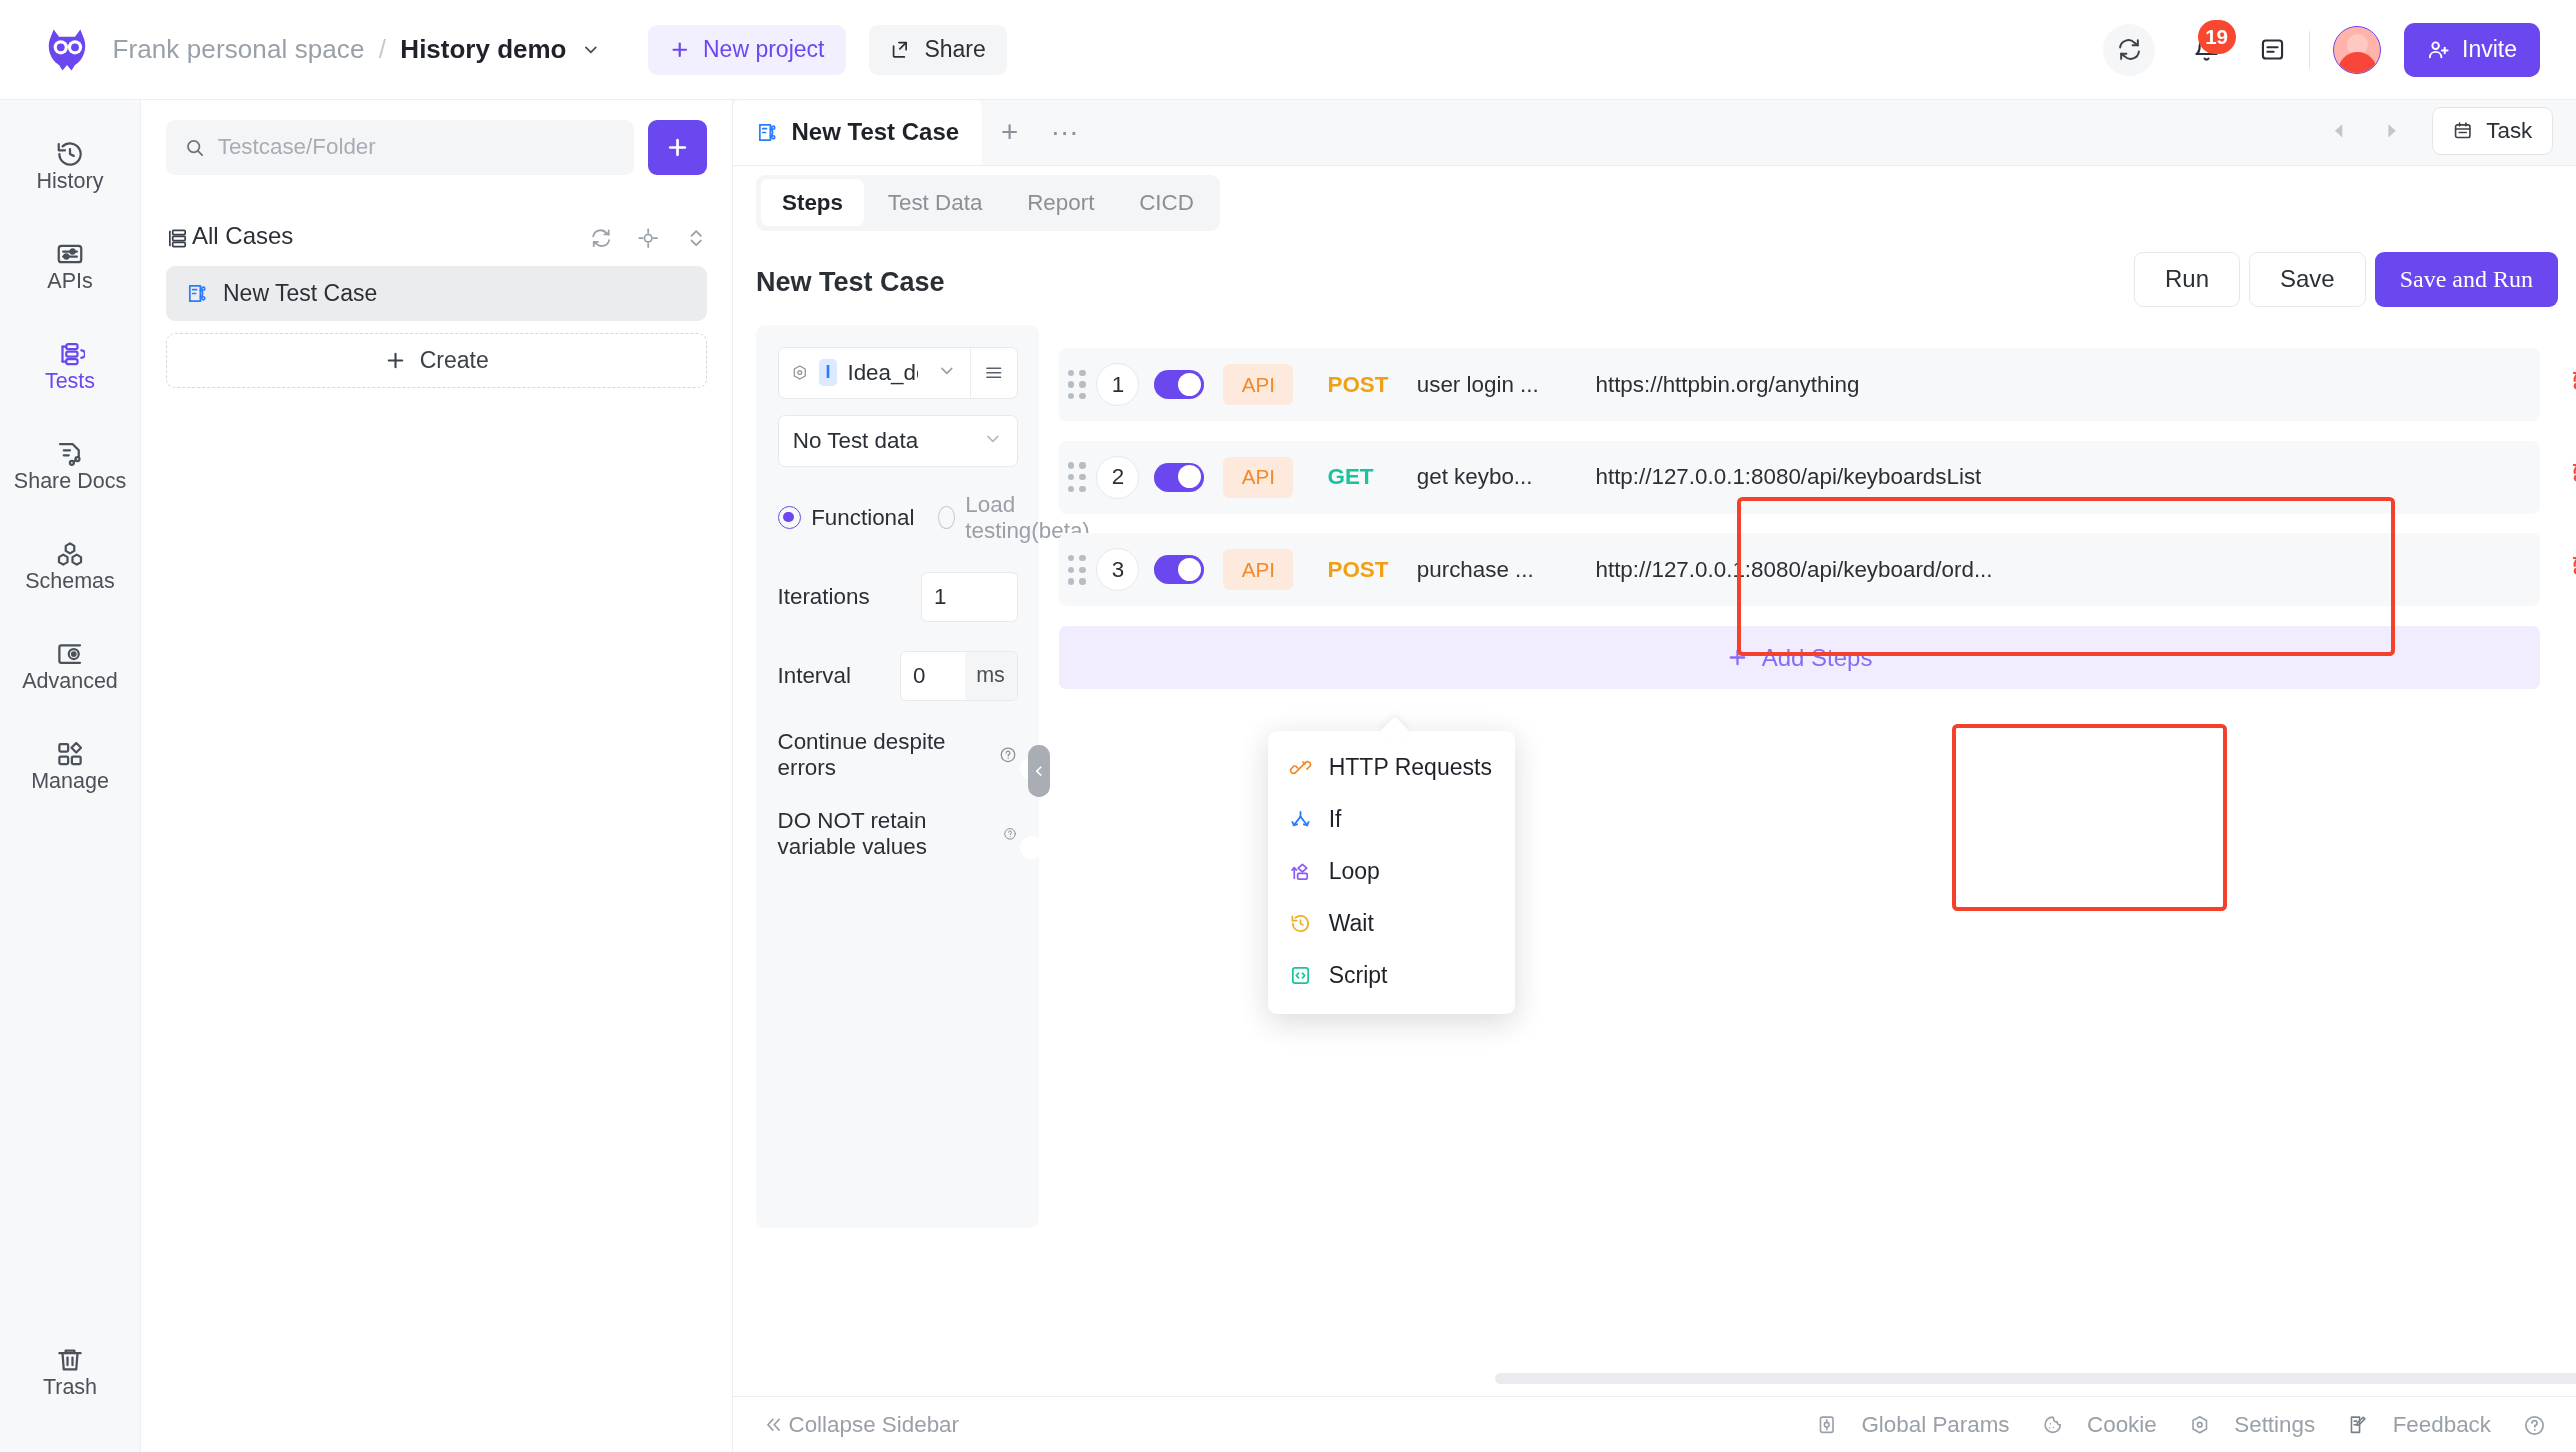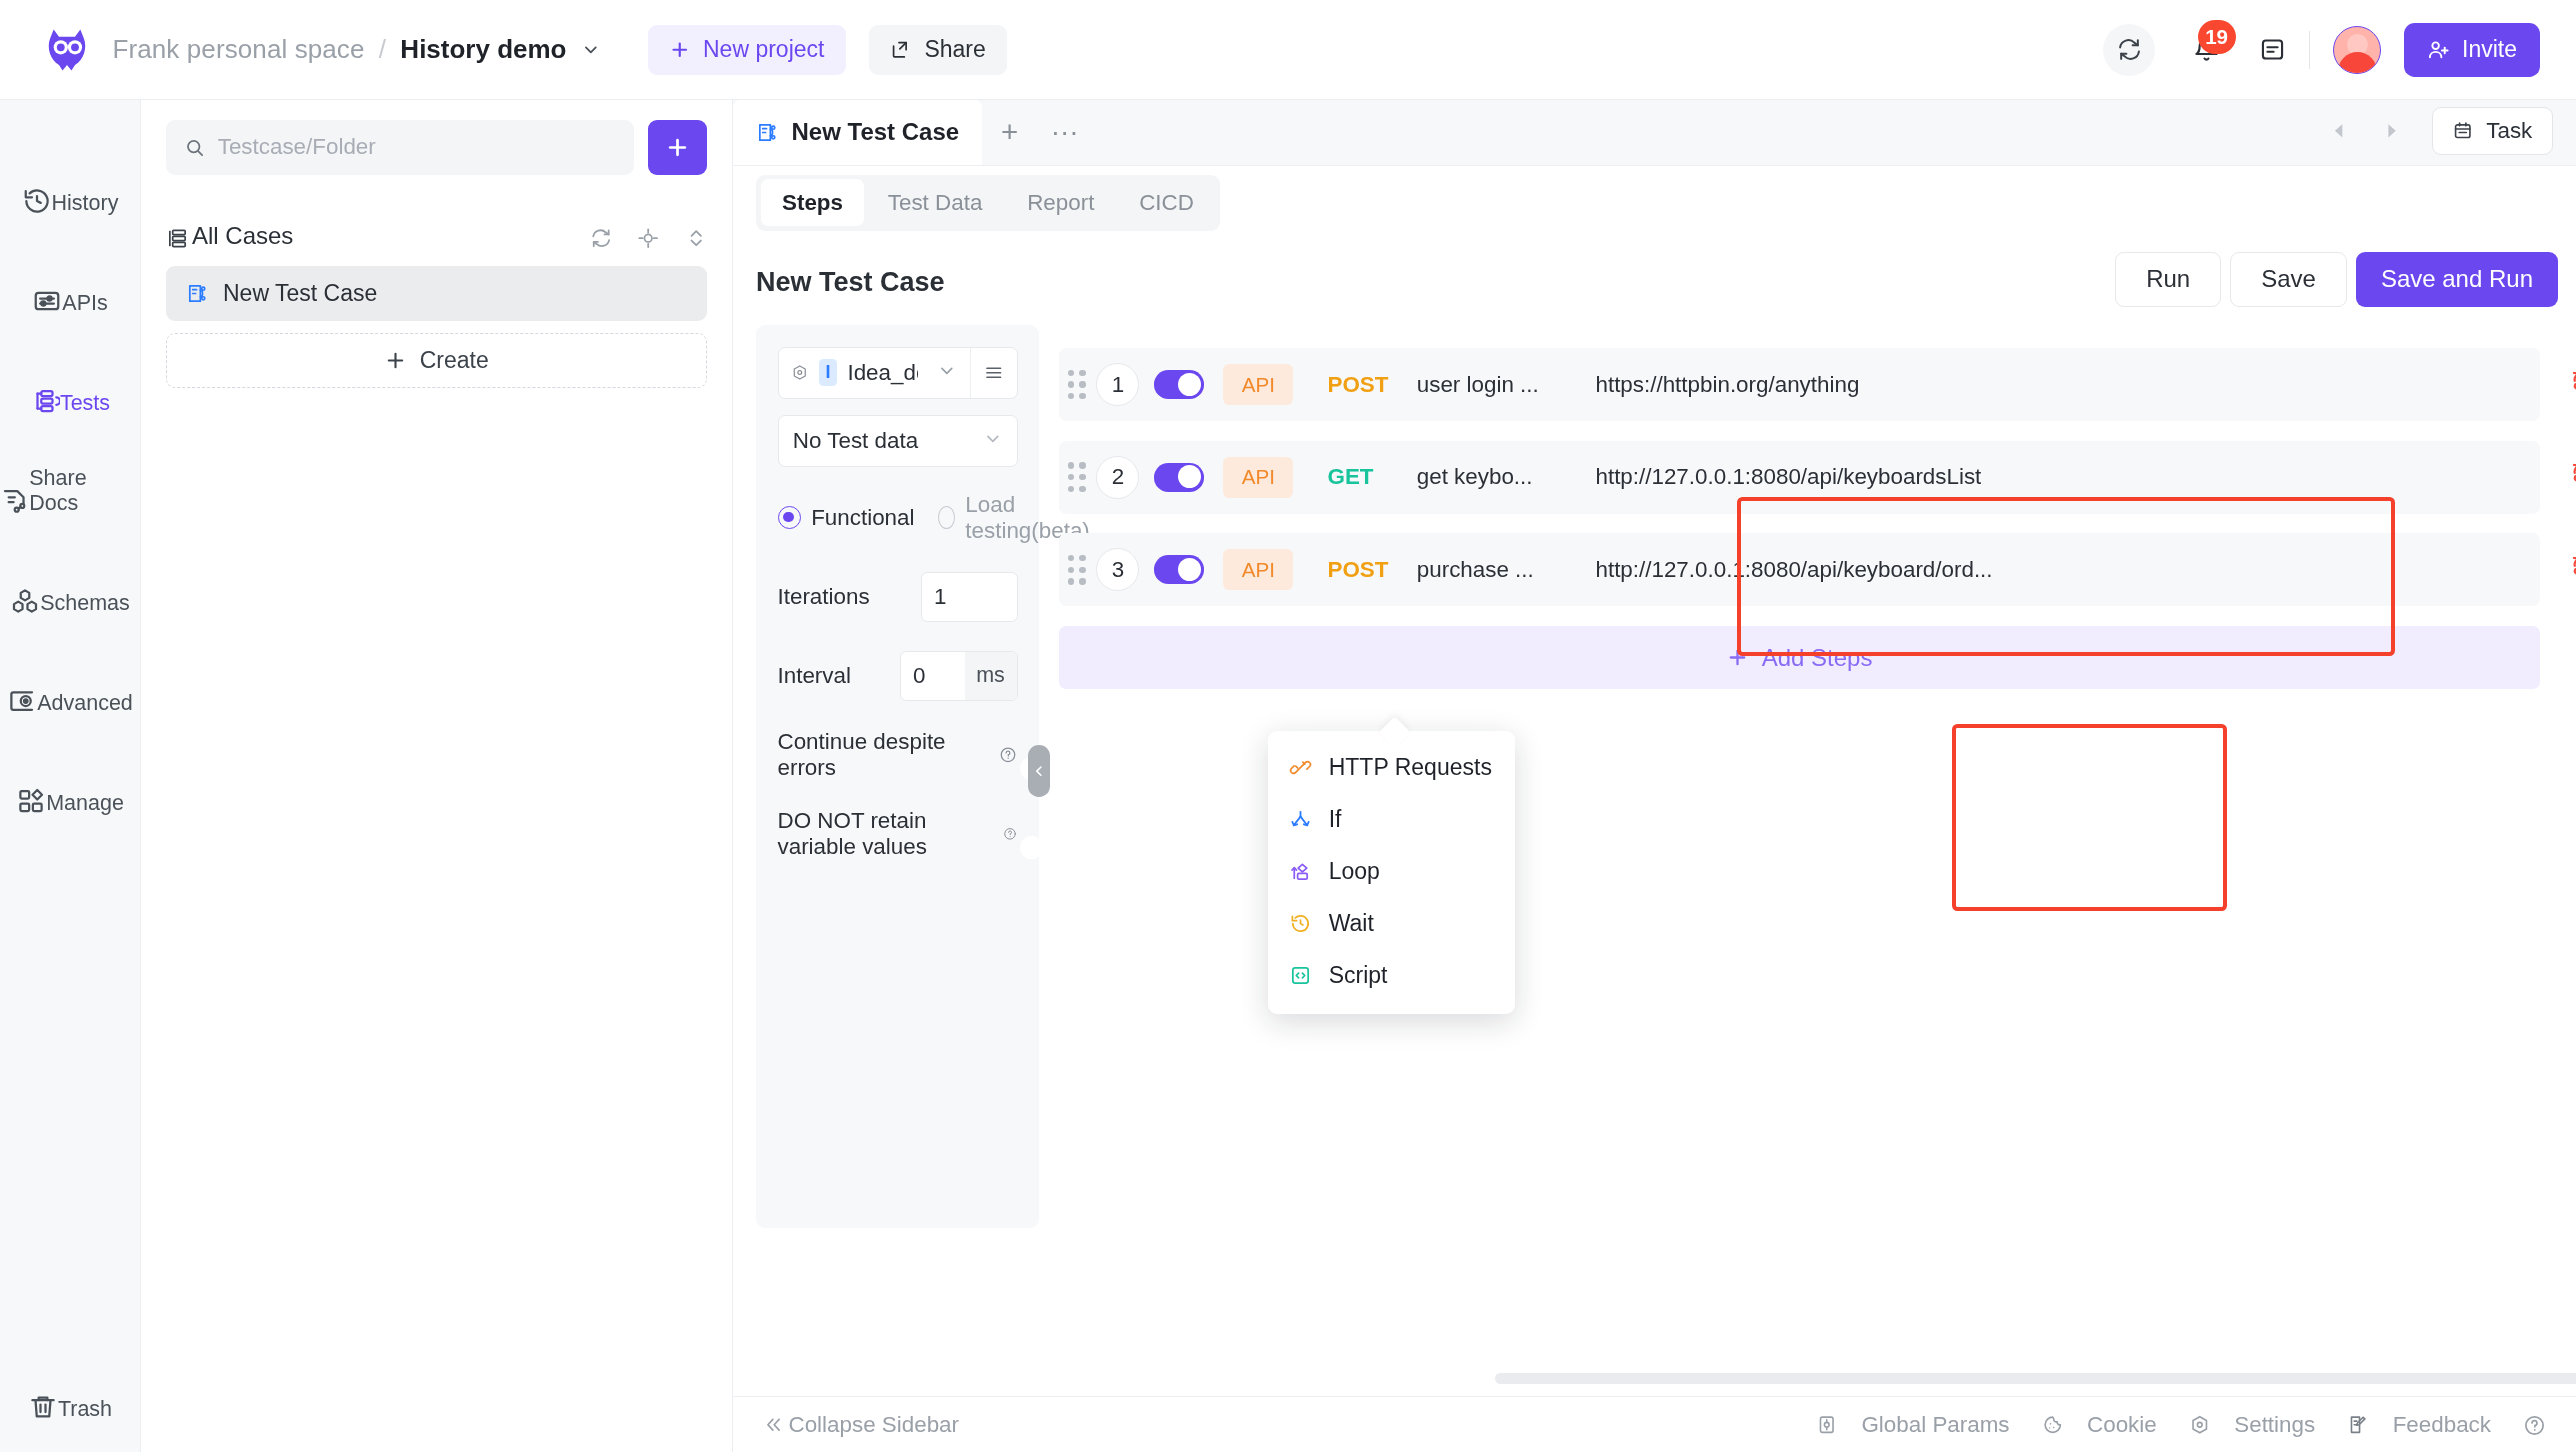--- a/index.html
+++ b/index.html
@@ -65,22 +65,22 @@
     align-items: center; gap: 12.5px; cursor: pointer; font-weight: 500;
   }
 
   
   .rail {
     position: absolute; top: 100px; left: 0; width: 141px; height: 1352px;
     background: #f7f8fa; border-right: 0.9px solid #eceef1;
     display: flex; flex-direction: column; align-items: center; padding-top: 16px;
   }
   .rail-item {
-    width: 141px; height: 100px; display: flex; flex-direction: row;
-    align-items: flex-end; justify-content: center; gap: 0; cursor: pointer;
+    width: 141px; height: 100px; display: flex; flex-direction: column;
+    align-items: center; justify-content: center; gap: 0; cursor: pointer;
     color: #4a5158;
   }
   .rail-item .lbl { font-size: 21.5px; color: #4a5158; }
   .rail-item.active .lbl { color: #6b47ef; }
   .rail-item.active svg { stroke: #6b47ef; }
   .rail-trash { margin-top: auto; margin-bottom: 30px; }
 
   
   .caselist {
     position: absolute; top: 100px; left: 141px; width: 592px; height: 1352px;
@@ -156,21 +156,21 @@
   }
   .case-header .h1 { font-size: 27px; color: #2b2f36; font-weight: 700; }
   .hdr-actions { position: absolute; right: 18px; top: 12.5px; display: flex; align-items: center; gap: 9px; }
   .btn-plain {
     height: 55px; padding: 0 30px; border: 0.9px solid #e6e8ec; border-radius: 9px;
     background: #fff; font-size: 24px; color: #2b2f36; display:flex; align-items:center;
     cursor: pointer;
   }
   .btn-primary {
     height: 55px; padding: 0 25px; border-radius: 9px; background: #6b47ef;
-    color: #fff; font-size: 24px; display:flex; align-items:center; cursor: pointer;
+    color: #fff; font-size: 24px; display:flex; align-items:center; cursor: pointer; font-family: Liberation Serif, serif;
   }
 
   
   .body-split { display: flex; height: 1107px; padding-left: 23px; }
 
   .cfgpanel {
     width: 283px; flex: 0 0 283px; background: #f7f8fa; border-radius: 9px;
     padding: 21.5px; position: relative; height: 903px;
     width: 283px;
   }

